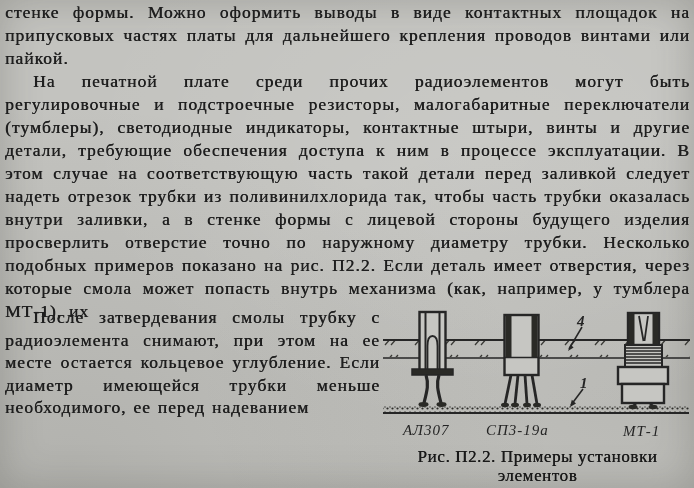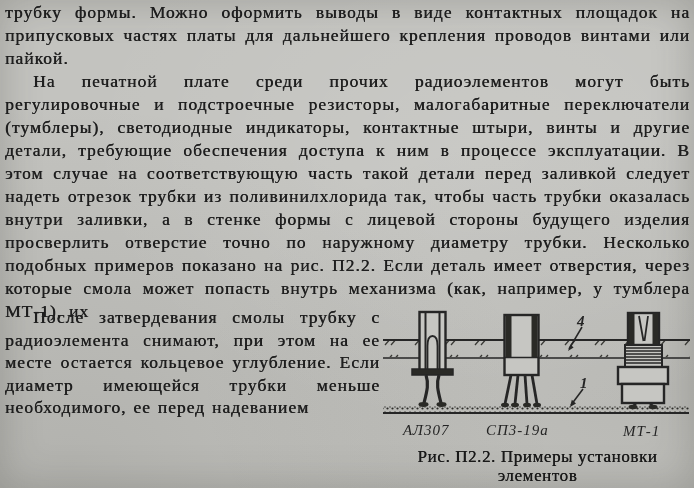--- a/index.html
+++ b/index.html
@@ -58,21 +58,21 @@
     font-size:15px;
     fill:#242424;
   }
 </style>
 </head>
 <body>
 
 <div class="page">
 
   <div class="textblock block-full">
-    <p>трубку формы. Можно оформить выводы в виде контактных площадок на припусковых частях платы для дальнейшего крепления проводов винтами или пайкой.</p>
+    <p>стенке формы. Можно оформить выводы в виде контактных площадок на припусковых частях платы для дальнейшего крепления проводов винтами или пайкой.</p>
     <p class="indent">На печатной плате среди прочих радиоэлементов могут быть регулировочные и подстроечные резисторы, малогабаритные переключатели (тумблеры), светодиодные индикаторы, контактные штыри, винты и другие детали, требующие обеспечения доступа к ним в процессе эксплуатации. В этом случае на соответствующую часть такой детали перед заливкой следует надеть отрезок трубки из поливинилхлорида так, чтобы часть трубки оказалась внутри заливки, а в стенке формы с лицевой стороны будущего изделия просверлить отверстие точно по наружному диаметру трубки. Несколько подобных примеров показано на рис. П2.2. Если деталь имеет отверстия, через которые смола может попасть внутрь механизма (как, например, у тумблера МТ-1), их</p>
   </div>
 
   <div class="textblock block-narrow">
     <p class="indent">После затвердевания смолы трубку с радиоэлемента снимают, при этом на ее месте остается кольцевое углубление. Если диаметр имеющейся трубки меньше необходимого, ее перед надеванием</p>
   </div>
 
   <div class="figure">
     <svg width="313" height="148" viewBox="0 0 313 148">
       <defs>

